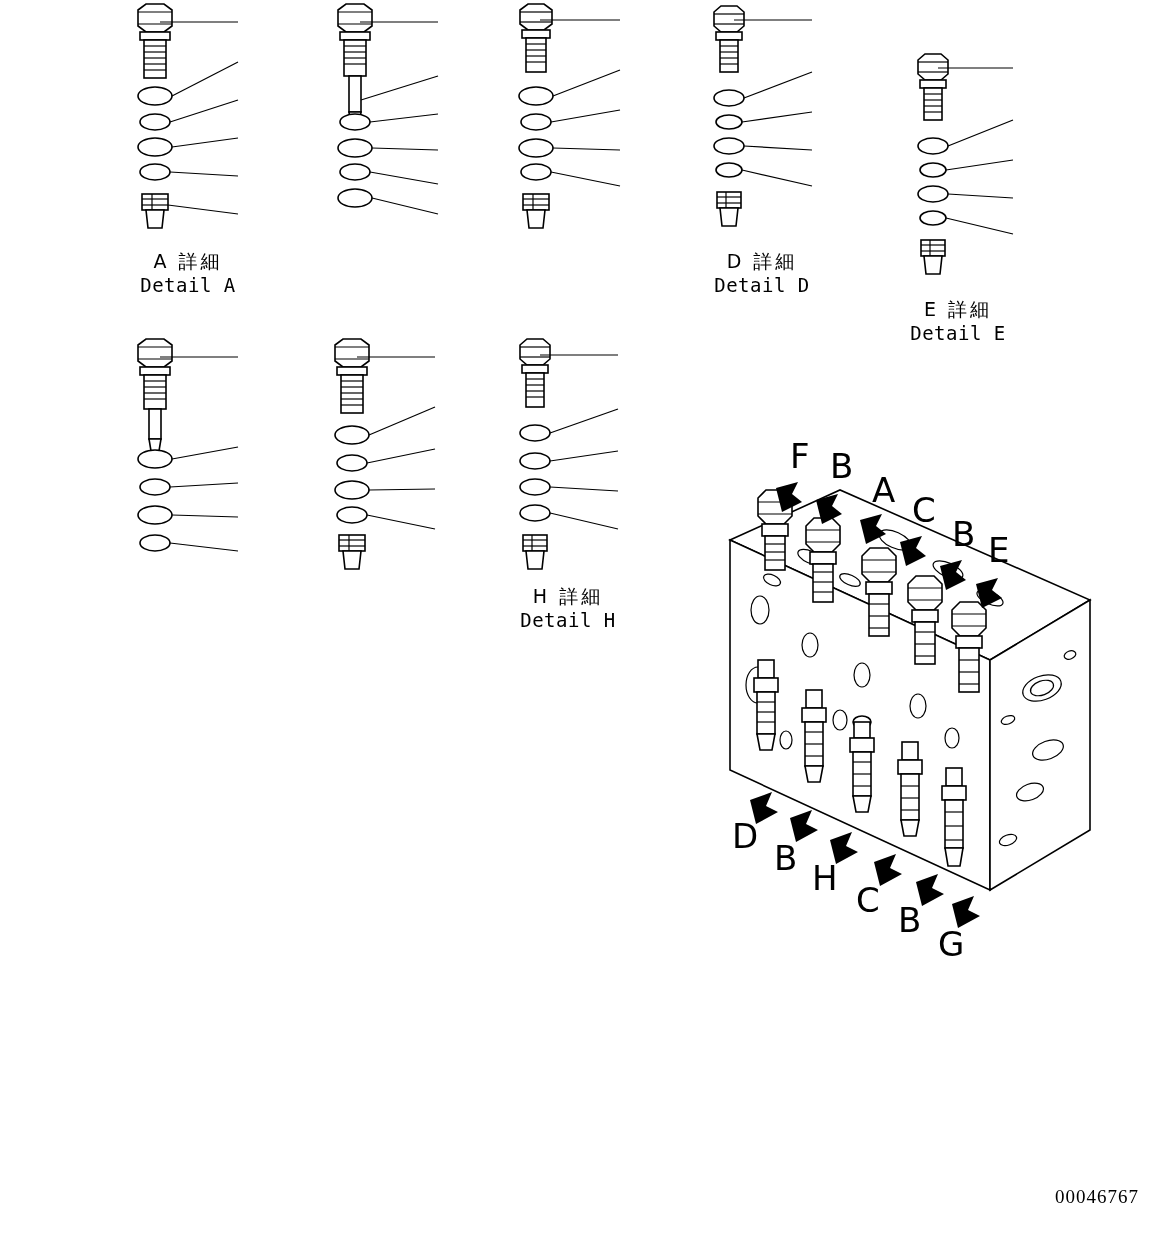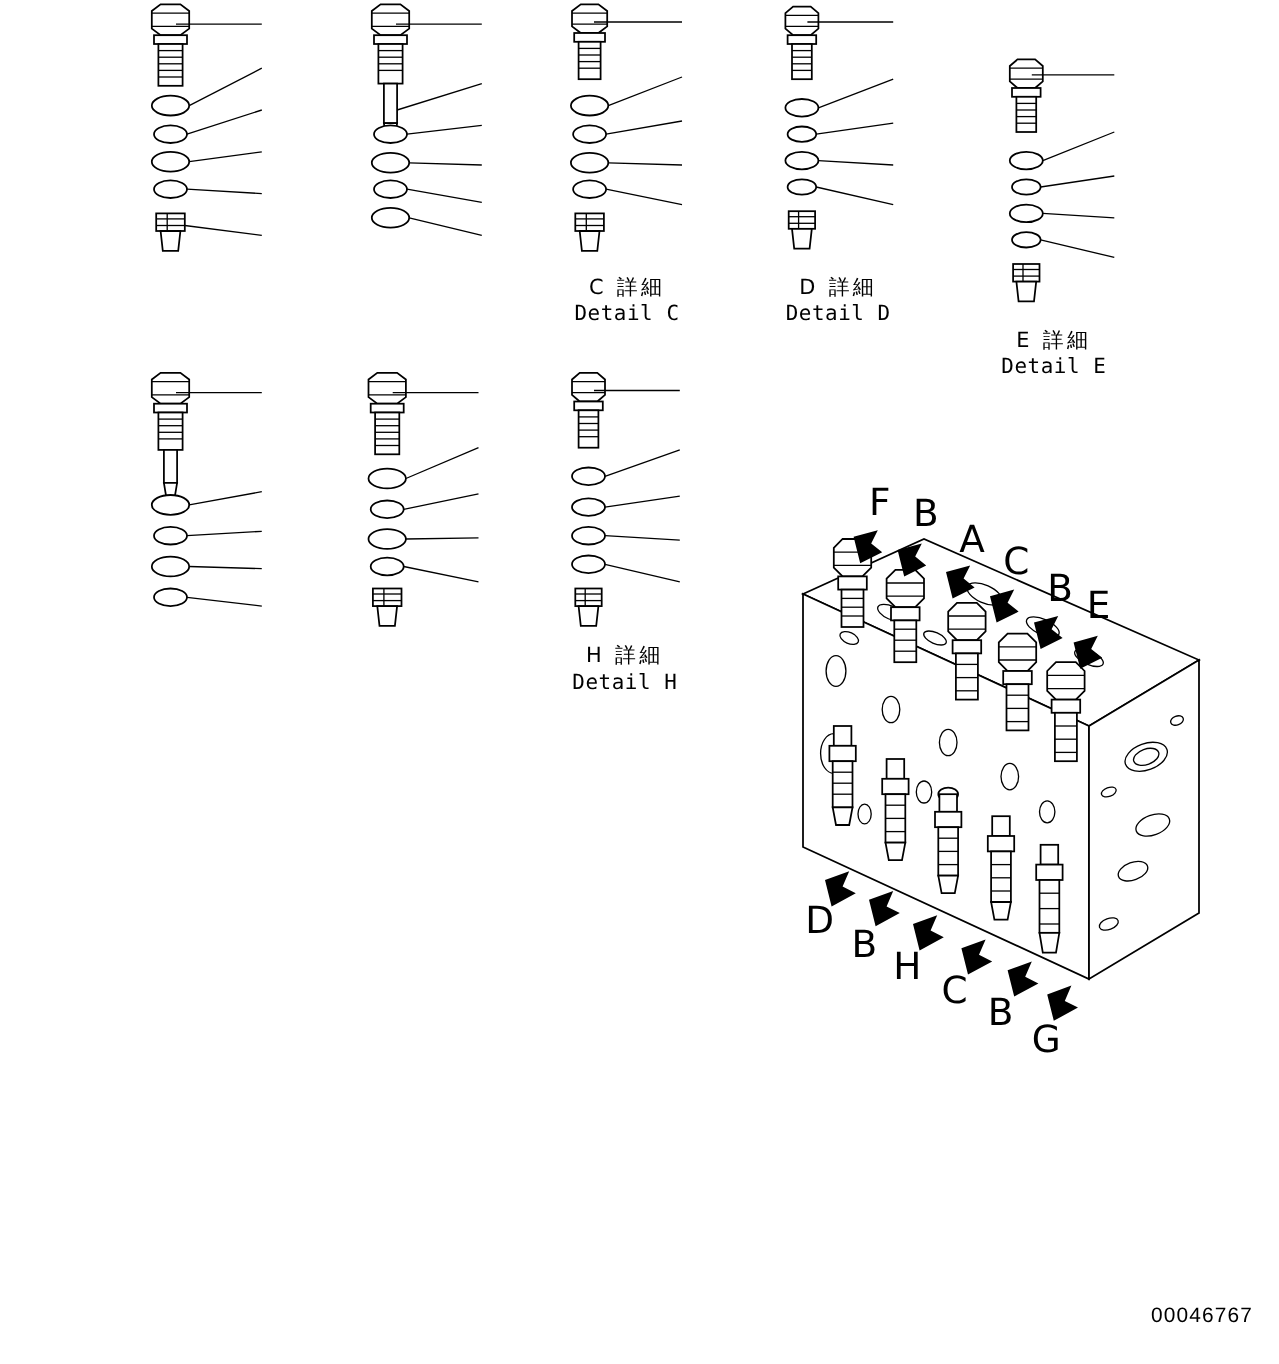--- a/index.html
+++ b/index.html
@@ -52,21 +52,21 @@
     left: 690px;
     top: 420px;
     width: 430px;
     height: 560px;
   }
   
   .fig-number {
     position: absolute;
     right: 24px;
     bottom: 32px;
-    font-family: Liberation Sans, sans-serif;
+    font-family: Liberation Serif, serif;
     font-size: 19px;
     letter-spacing: 1px;
   }
   svg { display: block; overflow: visible; }
   .ln-thin { stroke: #000; stroke-width: 1.2; fill: none; }
   .fillw { fill: #ffffff; stroke: #000; stroke-width: 1.6; }
   .fillw-thin { fill: #ffffff; stroke: #000; stroke-width: 1.2; }
   .solid { fill: #000; }
 </style>
 </head>
@@ -107,20 +107,24 @@
         </g>
         <g>
           <line class="ln-thin" x1="72" y1="22" x2="150" y2="22"></line>
           <line class="ln-thin" x1="84" y1="96" x2="150" y2="62"></line>
           <line class="ln-thin" x1="82" y1="122" x2="150" y2="100"></line>
           <line class="ln-thin" x1="84" y1="147" x2="150" y2="138"></line>
           <line class="ln-thin" x1="82" y1="172" x2="150" y2="176"></line>
           <line class="ln-thin" x1="80" y1="205" x2="150" y2="214"></line>
         </g>
       </svg>
+    </div>
+    <div class="detail-caption">
+      <div class="cap-jp">A 詳細</div>
+      <div class="cap-en">Detail A</div>
     </div>
   </div>
 
   <div class="detail-group" style="left:288px; top:0px;">
     <div class="detail-art">
       <svg width="200" height="250" viewBox="0 0 200 250">
         <g>
           <path class="fillw" d="M50 10 L58 4 L76 4 L84 10 L84 26 L76 32 L58 32 L50 26 Z"></path>
           <line class="ln-thin" x1="50" y1="12" x2="84" y2="12"></line>
           <line class="ln-thin" x1="50" y1="24" x2="84" y2="24"></line>
@@ -180,24 +184,20 @@
           <line class="ln-thin" x1="63" y1="194" x2="63" y2="210"></line>
         </g>
         <g>
           <line class="ln-thin" x1="70" y1="20" x2="150" y2="20"></line>
           <line class="ln-thin" x1="83" y1="96" x2="150" y2="70"></line>
           <line class="ln-thin" x1="81" y1="122" x2="150" y2="110"></line>
           <line class="ln-thin" x1="83" y1="148" x2="150" y2="150"></line>
           <line class="ln-thin" x1="81" y1="172" x2="150" y2="186"></line>
         </g>
       </svg>
-    </div>
-    <div class="detail-caption">
-      <div class="cap-jp">C 詳細</div>
-      <div class="cap-en">Detail C</div>
     </div>
   </div>
 
   <div class="detail-group" style="left:662px; top:0px;">
     <div class="detail-art">
       <svg width="200" height="250" viewBox="0 0 200 250">
         <g>
           <path class="fillw" d="M52 12 L59 6 L75 6 L82 12 L82 26 L75 32 L59 32 L52 26 Z"></path>
           <line class="ln-thin" x1="52" y1="14" x2="82" y2="14"></line>
           <line class="ln-thin" x1="52" y1="24" x2="82" y2="24"></line>

